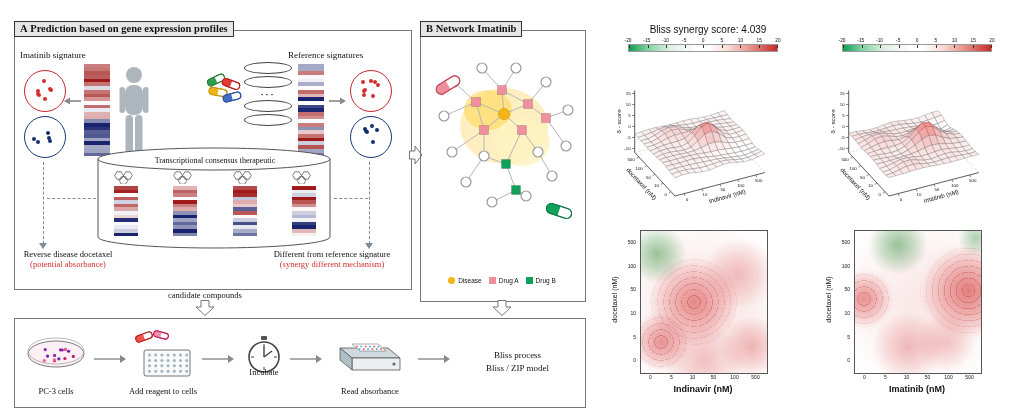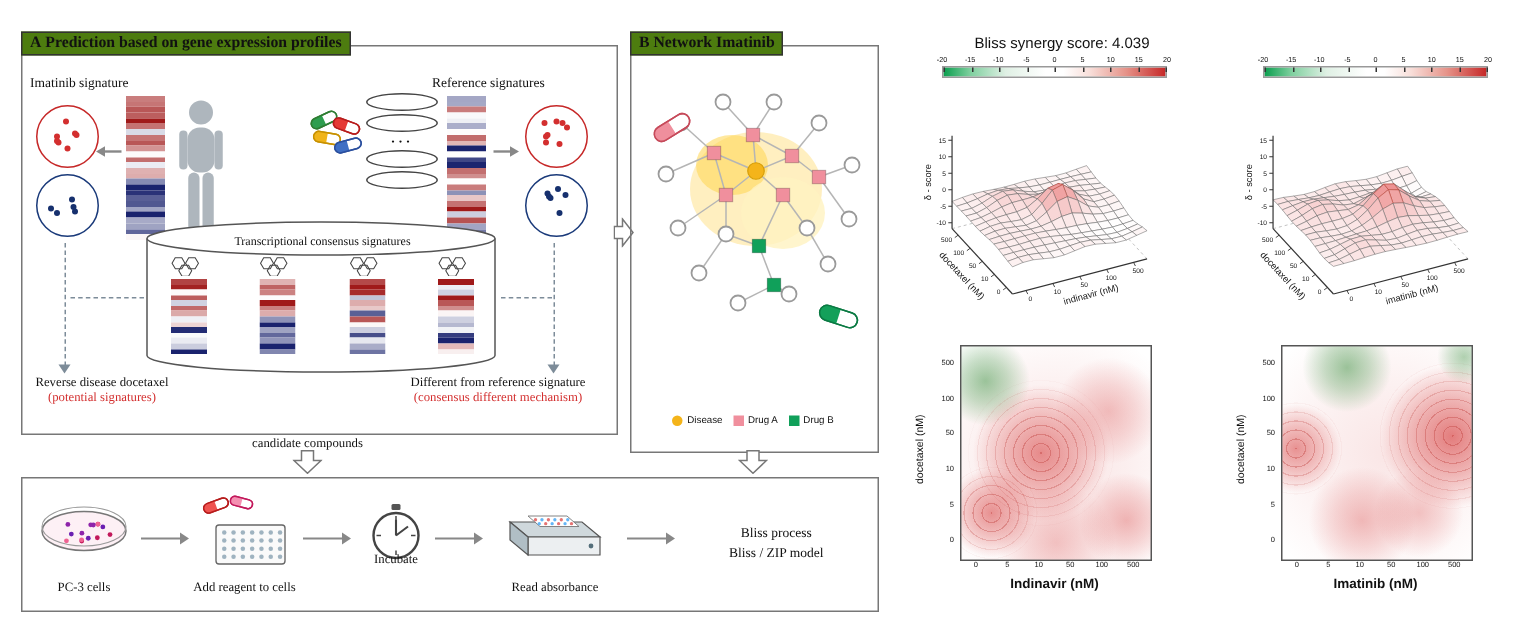--- a/index.html
+++ b/index.html
@@ -1,20 +1,20 @@
 <!DOCTYPE html>
 <html><head>
 <meta charset="utf-8">
 <style>
   html,body{margin:0;padding:0;background:#fff;}
   .fig{position:relative;width:1024px;height:415px;background:#fff;overflow:hidden;
        font-family:"Liberation Serif",serif;color:#111;}
   .abs{position:absolute;}
   .panel{position:absolute;border:1px solid #777;background:transparent;}
-  .tab{position:absolute;background:#4d7c0f;border:1px solid #333;padding:1px 5px 2px;
+  .tab{position:absolute;background:#e5e5e5;border:1px solid #333;padding:1px 5px 2px;
        font-weight:bold;font-size:10.5px;white-space:nowrap;z-index:6;}
   .lbl{position:absolute;white-space:nowrap;}
   .circle-sig{position:absolute;border-radius:50%;background:#fff;}
   .strip{position:absolute;display:flex;flex-direction:column;overflow:hidden;}
   .dash-h{position:absolute;border-top:1.4px dashed #7d8c99;}
   .dash-v{position:absolute;border-left:1.4px dashed #7d8c99;}
   .tri-down{position:absolute;width:0;height:0;border-left:4px solid transparent;
             border-right:4px solid transparent;border-top:6px solid #7d8c99;}
   .red-note{color:#d32f2f;}
   .disc{border:1px solid #444;border-radius:50%;background:#fff;}
@@ -184,21 +184,21 @@
   <div class="tri-down" style="left:39px;top:243px;"></div>
   <div class="dash-v" style="left:369px;top:162px;height:82px;"></div>
   <div class="tri-down" style="left:365px;top:243px;"></div>
   <div class="dash-h" style="left:47px;top:198px;width:49px;"></div>
   <div class="dash-h" style="left:334px;top:198px;width:34px;"></div>
 
   <svg class="abs" style="left:96px;top:146px;" width="238" height="104" viewBox="0 0 238 104">
     <path d="M2,13 L2,91 A116 11 0 0 0 234,91 L234,13" fill="#fff" stroke="#555" stroke-width="1"></path>
     <ellipse cx="118" cy="13" rx="116" ry="11" fill="#fff" stroke="#555" stroke-width="1"></ellipse>
   </svg>
-  <div class="lbl center" style="left:110px;top:156px;width:210px;font-size:8px;">Transcriptional consensus signatures</div>
+  <div class="lbl center" style="left:110px;top:156px;width:210px;font-size:8px;">Transcriptional consensus therapeutic</div>
   <svg class="abs hexes" style="left:111px;top:170px;" width="30" height="14">
       <polygon points="12.3,5.5 10.2,9.2 5.9,9.2 3.7,5.5 5.8,1.8 10.2,1.8" fill="none" stroke="#444" stroke-width="0.7"></polygon>
       <polygon points="21.3,5.5 19.1,9.2 14.9,9.2 12.7,5.5 14.8,1.8 19.1,1.8" fill="none" stroke="#444" stroke-width="0.7"></polygon>
       <polygon points="16.8,10.5 14.7,14.2 10.4,14.2 8.2,10.5 10.3,6.8 14.7,6.8" fill="none" stroke="#444" stroke-width="0.7"></polygon>
     </svg>
   <svg class="abs hexes" style="left:170px;top:170px;" width="30" height="14">
       <polygon points="12.3,5.5 10.2,9.2 5.9,9.2 3.7,5.5 5.8,1.8 10.2,1.8" fill="none" stroke="#444" stroke-width="0.7"></polygon>
       <polygon points="21.3,5.5 19.1,9.2 14.9,9.2 12.7,5.5 14.8,1.8 19.1,1.8" fill="none" stroke="#444" stroke-width="0.7"></polygon>
       <polygon points="16.8,10.5 14.7,14.2 10.4,14.2 8.2,10.5 10.3,6.8 14.7,6.8" fill="none" stroke="#444" stroke-width="0.7"></polygon>
     </svg>
@@ -272,25 +272,25 @@
       <div style="flex: 1 1 0%; background: rgb(181, 184, 208);"></div>
       <div style="flex: 1 1 0%; background: rgb(241, 242, 246);"></div>
       <div style="flex: 1 1 0%; background: rgb(53, 61, 127);"></div>
       <div style="flex: 1 1 0%; background: rgb(26, 35, 110);"></div>
       <div style="flex: 1 1 0%; background: rgb(226, 185, 185);"></div>
       <div style="flex: 1 1 0%; background: rgb(248, 239, 239);"></div>
     </div>
 
   <div class="lbl center" style="left:8px;top:249px;width:120px;font-size:8.5px;white-space:normal;line-height:10px;">
     <div>Reverse disease docetaxel</div>
-    <div class="red-note">(potential signatures)</div>
+    <div class="red-note">(potential absorbance)</div>
   </div>
   <div class="lbl center" style="left:256px;top:249px;width:152px;font-size:8.5px;white-space:normal;line-height:10px;">
     <div>Different from reference signature</div>
-    <div class="red-note">(consensus different mechanism)</div>
+    <div class="red-note">(synergy different mechanism)</div>
   </div>
 
   <div class="lbl center" style="left:143px;top:290px;width:124px;font-size:8.5px;">candidate compounds</div>
   <svg class="abs" style="left:195px;top:300px;" width="20" height="16">
     <polygon points="6,0.5 14,0.5 14,7 19,7 10,15.5 1,7 6,7" fill="#fff" stroke="#777" stroke-width="1"></polygon>
   </svg>
   <svg class="abs" style="left:409px;top:145px;" width="14" height="20">
     <polygon points="0.5,6 6,6 6,1 13,10 6,19 6,14 0.5,14" fill="#fff" stroke="#777" stroke-width="1"></polygon>
   </svg>
 

